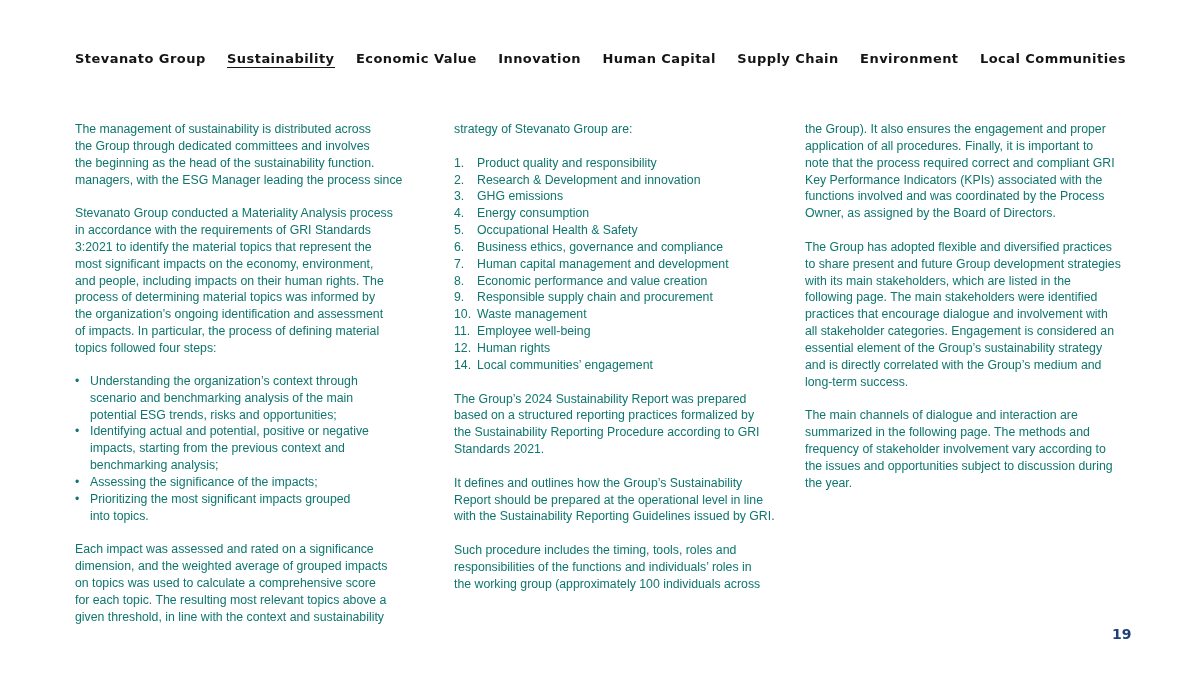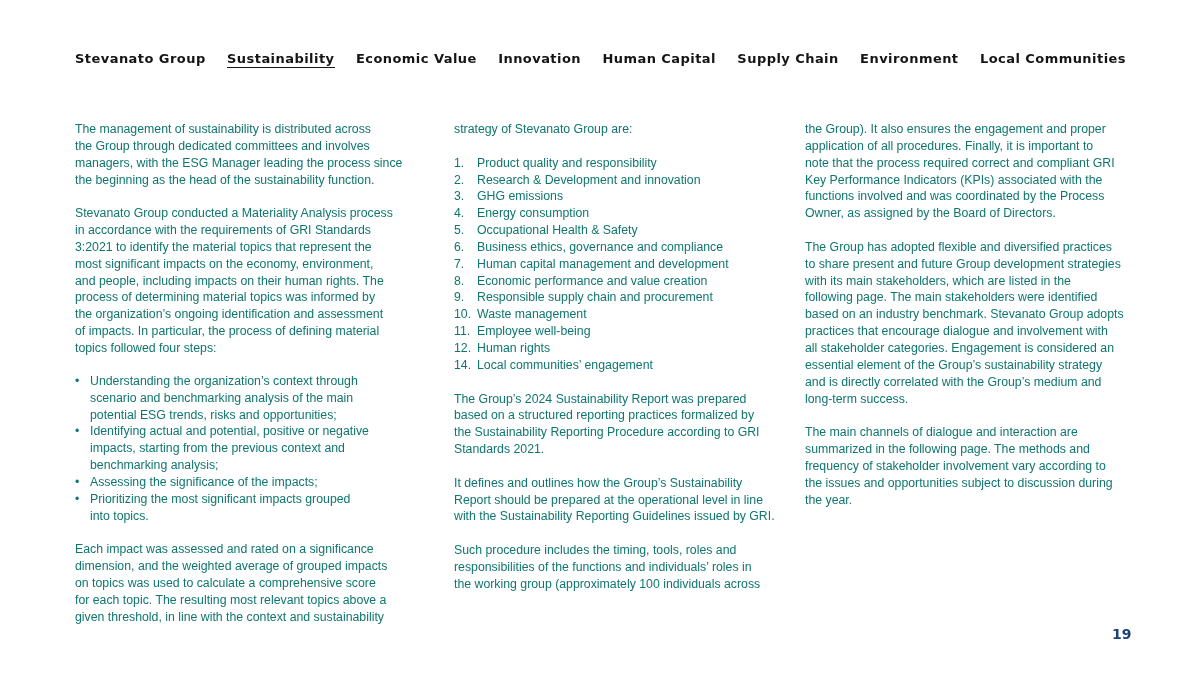--- a/index.html
+++ b/index.html
@@ -39,22 +39,22 @@
   <span class="nav-item">Human Capital</span>
   <span class="nav-item">Supply Chain</span>
   <span class="nav-item">Environment</span>
   <span class="nav-item">Local Communities</span>
 </nav>
 
 <div class="col" id="col1">
   <p>
       <span class="line">The management of sustainability is distributed across</span>
       <span class="line">the Group through dedicated committees and involves</span>
+      <span class="line">the beginning as the head of the sustainability function.</span>
       <span class="line">managers, with the ESG Manager leading the process since</span>
-      <span class="line">the beginning as the head of the sustainability function.</span>
     </p>
   <p style="margin-bottom:16px">
       <span class="line">Stevanato Group conducted a Materiality Analysis process</span>
       <span class="line">in accordance with the requirements of GRI Standards</span>
       <span class="line">3:2021 to identify the material topics that represent the</span>
       <span class="line">most significant impacts on the economy, environment,</span>
       <span class="line">and people, including impacts on their human rights. The</span>
       <span class="line">process of determining material topics was informed by</span>
       <span class="line">the organization’s ongoing identification and assessment</span>
       <span class="line">of impacts. In particular, the process of defining material</span>
@@ -173,21 +173,20 @@
       <span class="line">note that the process required correct and compliant GRI</span>
       <span class="line">Key Performance Indicators (KPIs) associated with the</span>
       <span class="line">functions involved and was coordinated by the Process</span>
       <span class="line">Owner, as assigned by the Board of Directors.</span>
     </p>
   <p>
       <span class="line">The Group has adopted flexible and diversified practices</span>
       <span class="line">to share present and future Group development strategies</span>
       <span class="line">with its main stakeholders, which are listed in the</span>
       <span class="line">following page. The main stakeholders were identified</span>
-      <span class="line">based on an industry benchmark. Stevanato Group adopts</span>
       <span class="line">practices that encourage dialogue and involvement with</span>
       <span class="line">all stakeholder categories. Engagement is considered an</span>
       <span class="line">essential element of the Group’s sustainability strategy</span>
       <span class="line">and is directly correlated with the Group’s medium and</span>
       <span class="line">long-term success.</span>
     </p>
   <p>
       <span class="line">The main channels of dialogue and interaction are</span>
       <span class="line">summarized in the following page. The methods and</span>
       <span class="line">frequency of stakeholder involvement vary according to</span>

